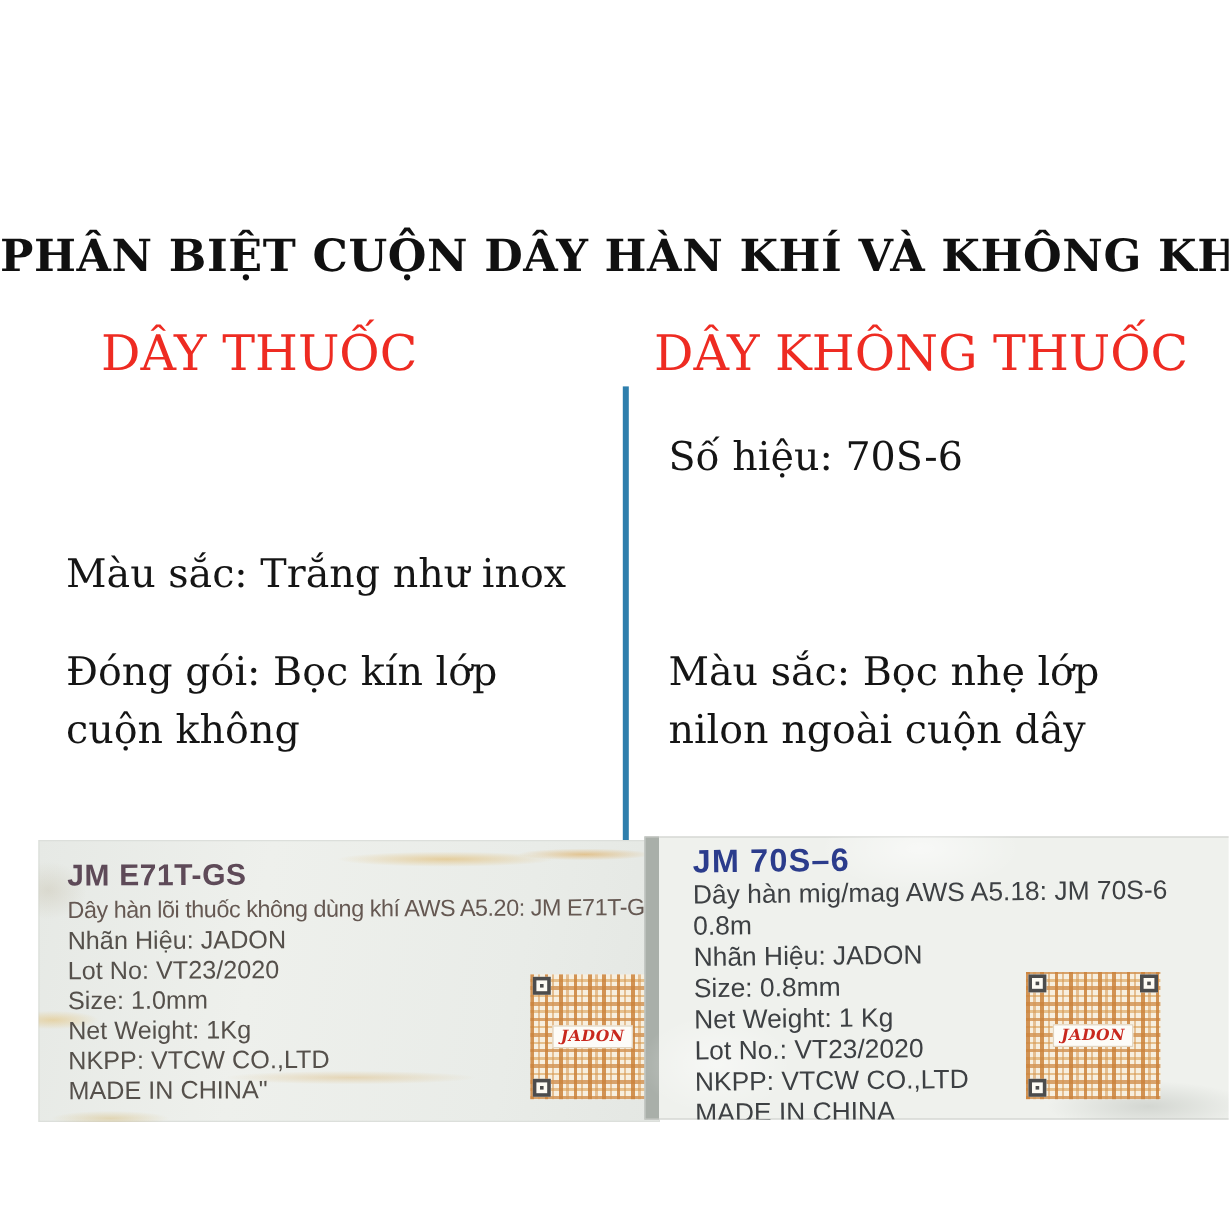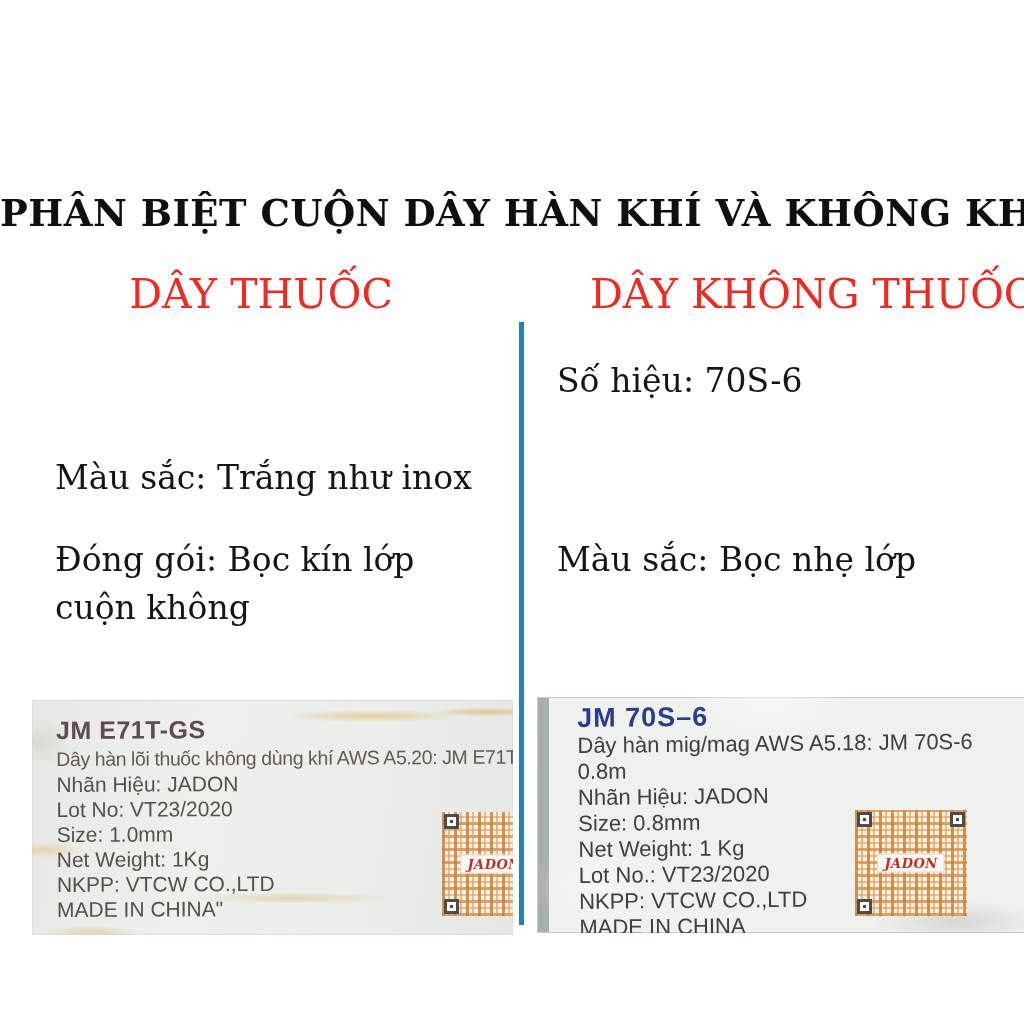--- a/index.html
+++ b/index.html
@@ -5,35 +5,35 @@
   html,body { margin:0; padding:0; background:#fff; }
   .canvas {
     position:relative; width:1024px; height:1024px; background:#ffffff;
     font-family:"DejaVu Serif", serif; overflow:hidden;
   }
   .title {
     position:absolute; top:191px; left:0; width:1024px; text-align:center;
     font-size:37px; font-weight:bold; color:#101010; letter-spacing:0.5px; white-space:nowrap;
   }
   .col-header {
-    position:absolute; top:270px; font-size:41px; color:#ee2b22; text-align:center; white-space:nowrap;margin-left:45px;
+    position:absolute; top:270px; font-size:41px; color:#ee2b22; text-align:center; white-space:nowrap;
   }
   .col-header.left  { left:0;  width:432px; }
   .col-header.right { left:545px; width:440px; }
   .divider {
     position:absolute; left:519px; top:322px; width:5px; height:603px; background:#2e7fad;
   }
   .spec { position:absolute; font-size:33px; color:#151515; line-height:48px; white-space:nowrap; }
   .left-spec  { left:55px; }
   .right-spec { left:557px; }
   .s1 { top:357px; } .s2 { top:454px; } .s3 { top:536px; }
   .r1 { top:357px; } .r2 { top:434px; } .r3 { top:536px; }
 
   
-  .photo { position:absolute; overflow:hidden; }
+  .photo { position:absolute; overflow:hidden;padding-left:37px; }
   .photo-left {
     left:32px; top:700px; width:481px; height:235px;
     background:linear-gradient(100deg,#e6e9e5 0%, #eef0ec 35%, #e9ece8 75%, #e4e7e3 100%);
     box-shadow:inset 0 0 0 1px #dcdfdb;
   }
   .photo-left .stains {
     position:absolute; inset:0; pointer-events:none;
     background-image:
       radial-gradient(ellipse 130px 9px at 340px 16px, rgba(219,158,44,.40), transparent 70%),
       radial-gradient(ellipse 80px 7px  at 455px 12px, rgba(219,148,40,.45), transparent 70%),
@@ -116,20 +116,21 @@
   <div class="spec left-spec s3">
     <div>Đóng gói: Bọc kín lớp</div>
     <div>cuộn không</div>
   </div>
 
   <div class="spec right-spec r1">
     <div>Số hiệu: 70S-6</div>
   </div>
   <div class="spec right-spec r3">
     <div>Màu sắc: Bọc nhẹ lớp</div>
+    <div>nilon ngoài cuộn dây</div>
   </div>
 
   <div class="photo photo-left">
     <div class="stains"></div>
     <div class="label-content lc-left">
       <div class="lbl-heading">JM E71T-GS</div>
       <div class="l0">Dây hàn lõi thuốc không dùng khí AWS A5.20: JM E71T-GS</div>
       <div>Nhãn Hiệu: JADON</div>
       <div>Lot No: VT23/2020</div>
       <div>Size: 1.0mm</div>

